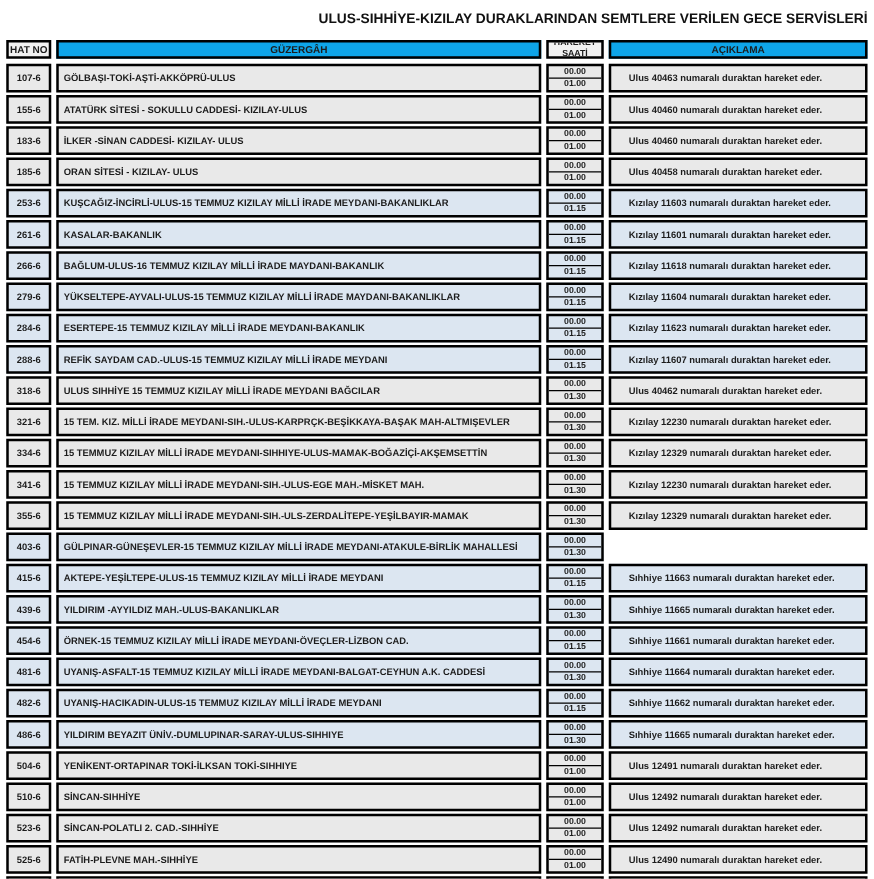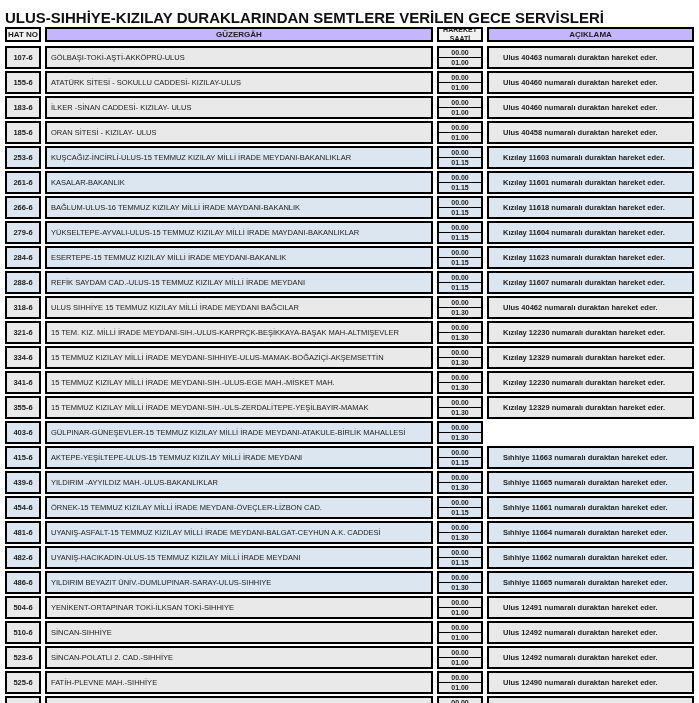--- a/index.html
+++ b/index.html
@@ -3,40 +3,40 @@
 <meta charset="utf-8">
 <style>
   html,body { margin:0; padding:0; }
   body {
     width:699px; height:703px; background:#ffffff;
     font-family:"Liberation Sans", sans-serif; color:#1c1c1c;
     overflow:hidden;
   }
   .page { padding:6px 5px 0 5px; }
   .title {
-    font-size:15px; font-weight:bold; text-align:left;
-    margin:3px 0 1px 0; color:#111;
+    font-size:11px; font-weight:bold; text-align:right;
+    margin:3px 0 11px 0; color:#111;
   }
   .thead, .row {
     display:grid;
     grid-template-columns:36px 388px 46px 1fr;
     column-gap:4px;
   }
   .thead { height:15px; margin-bottom:4px; }
   .row   { height:23px; margin-bottom:2px; }
   .cell {
     border:2px solid #000; box-sizing:border-box;
     display:flex; align-items:center; overflow:hidden;
   }
   .hcell { justify-content:center; font-weight:bold; font-size:8px; text-align:center; }
   .h-hatno, .h-saat { background:#f1f1f1; }
-  .h-route, .h-note { background:#c4b5fd; }
+  .h-route, .h-note { background:#0ea5e9; }
   .h-saat { font-size:7px; line-height:1.15; padding:0 3px; }
   .hatno { justify-content:center; font-size:7.5px; font-weight:bold; }
-  .route { font-size:7.5px; font-weight:normal; padding-left:4px; white-space:nowrap; }
+  .route { font-size:7.5px; font-weight:bold; padding-left:4px; white-space:nowrap; }
   .times { flex-direction:column; align-items:stretch; padding:0; }
   .time  { flex:1; display:flex; align-items:center; justify-content:center;
            font-size:7px; font-weight:bold; }
   .time.t1 { border-bottom:1px solid #000; }
   .note  { font-size:7.5px; font-weight:bold; padding-left:14px; white-space:nowrap; }
   .gray .cell { background:#e9e9e9; }
   .blue .cell { background:#dce6f1; }
   .footer {
     text-align:center; color:#ff0000; font-weight:bold;
     font-size:9px; margin-top:11px;

